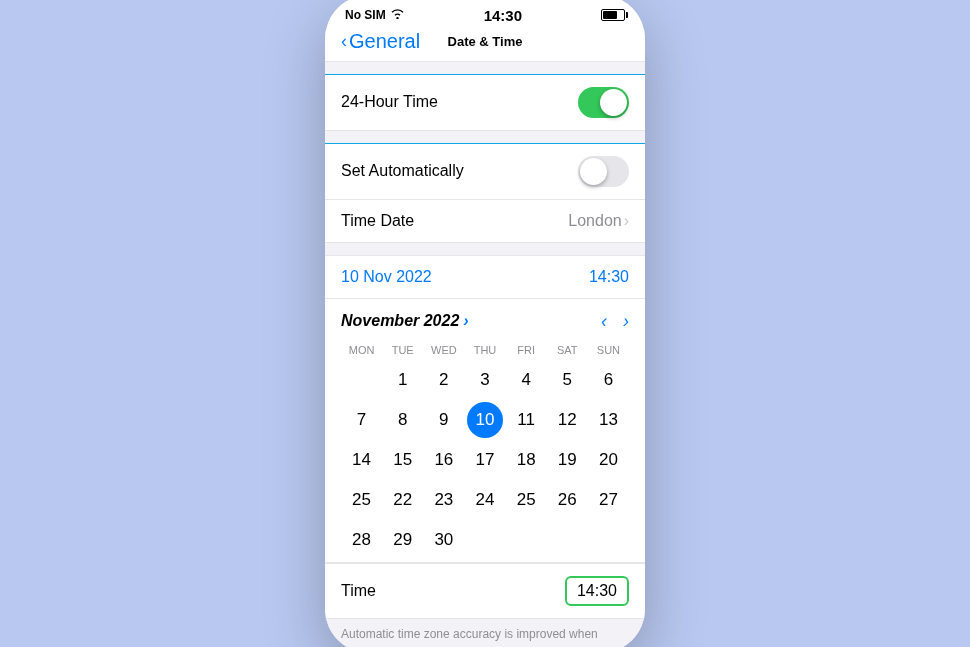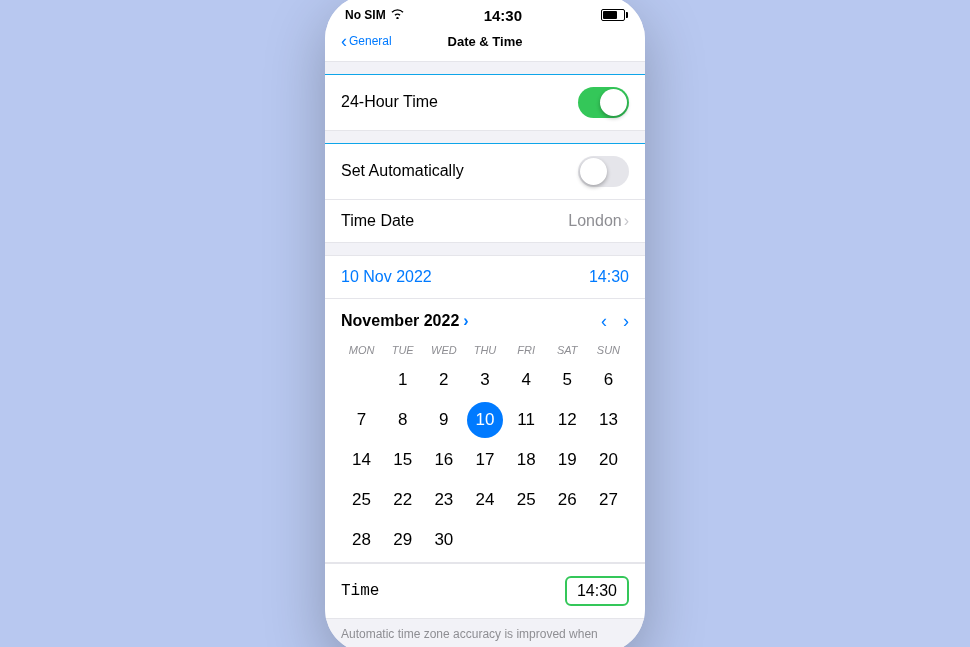--- a/index.html
+++ b/index.html
@@ -135,20 +135,21 @@
       background: white;
       margin-top: 0;
       padding: 12px 16px 0;
       border-bottom: 1px solid #e5e5ea;
     }
     .calendar-header {
       display: flex;
       align-items: center;
       justify-content: space-between;
       margin-bottom: 10px;
+      font-style: italic;
     }
     .calendar-month-title {
       display: flex;
       align-items: center;
       gap: 4px;
       font-size: 16px;
       font-weight: 600;
       color: #000;
     }
     .calendar-nav {
@@ -168,21 +169,20 @@
       display: grid;
       grid-template-columns: repeat(7, 1fr);
       text-align: center;
       margin-bottom: 4px;
     }
     .day-header {
       font-size: 11px;
       color: #8e8e93;
       font-weight: 400;
       padding: 2px 0;
-      font-style: italic;
     }
     .day-row {
       display: grid;
       grid-template-columns: repeat(7, 1fr);
       text-align: center;
       margin-bottom: 4px;
     }
     .day-cell {
       font-size: 17px;
       color: #000;
@@ -210,21 +210,20 @@
       display: flex;
       align-items: center;
       justify-content: space-between;
       padding: 12px 16px;
       margin-top: 0;
     }
     .time-label {
       font-size: 16px;
       color: #000;
       font-weight: 400;
-      font-family: Liberation Mono, monospace;
     }
     .time-value-box {
       border: 2px solid #34c759;
       border-radius: 6px;
       padding: 4px 10px;
       font-size: 16px;
       color: #000;
       font-weight: 400;
     }
     
@@ -283,21 +282,21 @@
     <div class="status-right">
       <div class="battery-icon">
         <div class="battery-fill"></div>
       </div>
     </div>
   </div>
 
   <div class="nav-bar">
     <div class="nav-back">
       <span style="font-size:18px; color:#007aff;">‹</span>
-      <span style="color:#007aff; font-size:12px;">General</span>
+      <span style="color:#007aff; font-size:20px;">General</span>
     </div>
     <div class="nav-title">Date &amp; Time</div>
   </div>
 
   <div class="content">
 
     <div class="settings-section" style="margin-top:12px;">
       <div class="settings-row">
         <span>24-Hour Time</span>
         <div class="toggle on">

